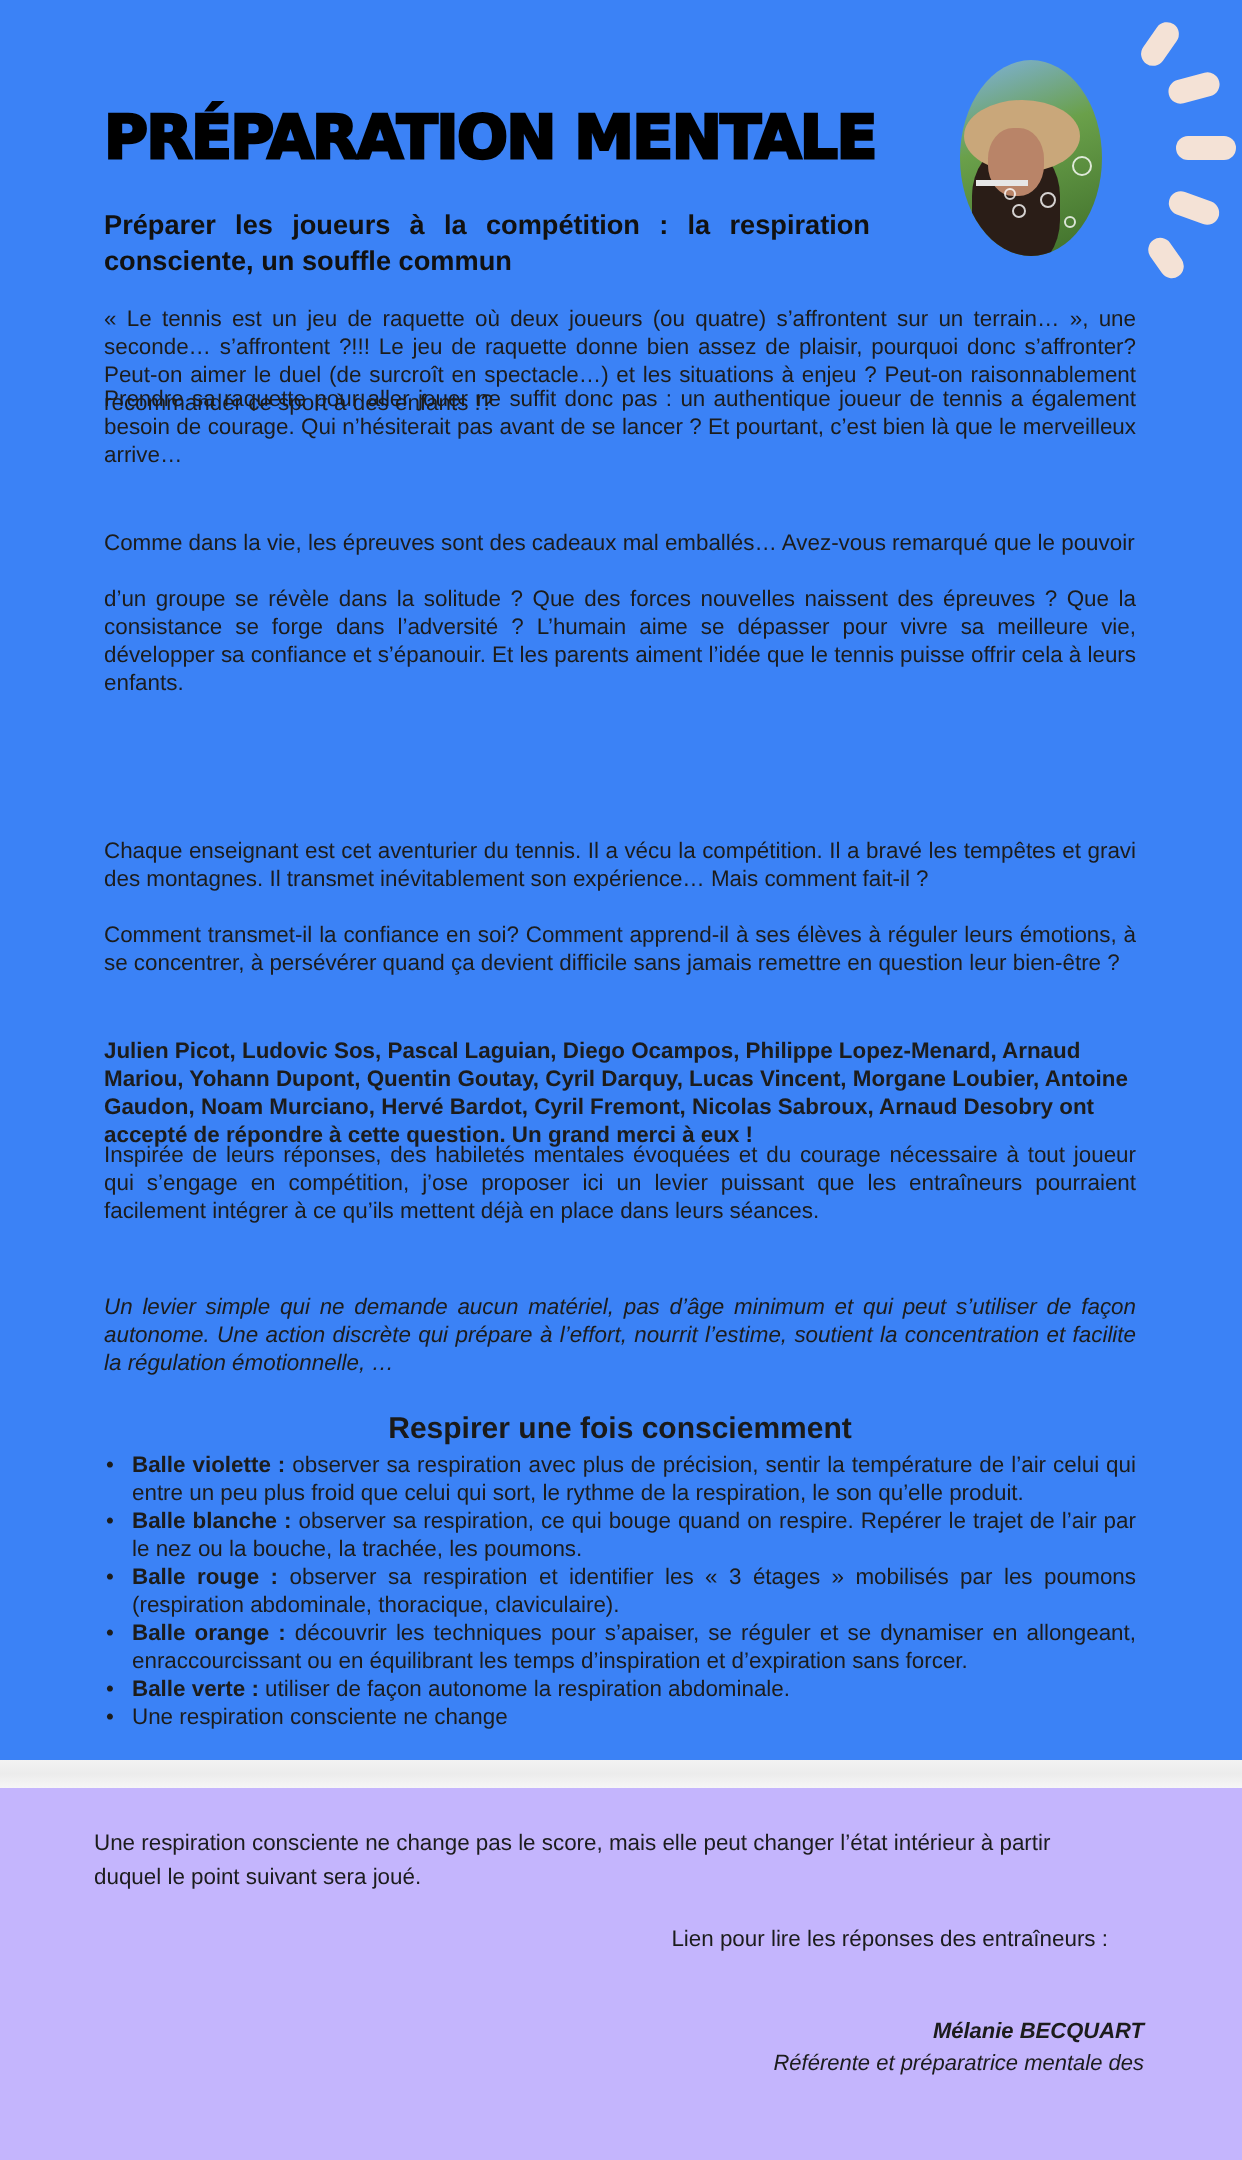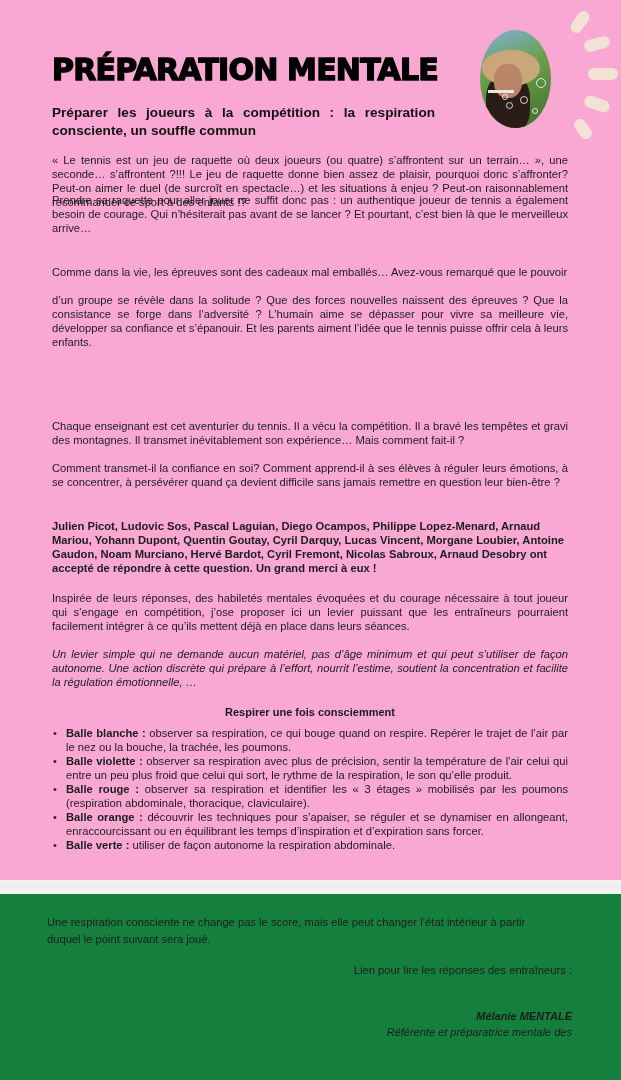--- a/index.html
+++ b/index.html
@@ -1,22 +1,22 @@
 <!DOCTYPE html>
 <html><head>
 <meta charset="utf-8">
 <style>
   * { box-sizing: border-box; margin: 0; padding: 0; }
   html, body { width: 621px; height: 1080px; background: #ffffff; overflow: hidden; }
   body { font-family: "Liberation Sans", sans-serif; color: #1a1a1a; position: relative; }
 
-  .page1 { position: absolute; left: 0; top: 0; width: 621px; height: 880px; background: #f9a8d4; }
+  .page1 { position: absolute; left: 0; top: 0; width: 621px; height: 880px; background: #3b82f6; }
   .page-break { position: absolute; left: 0; top: 880px; width: 621px; height: 14px;
     background: linear-gradient(#f3f3f3, #ececec 50%, #f6f6f6); }
-  .page2 { position: absolute; left: 0; top: 894px; width: 621px; height: 186px; background: #15803d; }
+  .page2 { position: absolute; left: 0; top: 894px; width: 621px; height: 186px; background: #c4b5fd; }
 
   .title { position: absolute; left: 52px; top: 52px; font-family: "DejaVu Sans", sans-serif;
     font-weight: 900; font-size: 30px; letter-spacing: -0.8px; color: #000; line-height: 36px;
     -webkit-text-stroke: 1.4px #000; white-space: nowrap; }
   .subtitle { position: absolute; left: 52px; top: 104px; width: 383px; font-weight: bold;
     font-size: 13.6px; line-height: 18px; text-align: justify; color: #111; }
 
   .photo { position: absolute; left: 480px; top: 30px; width: 71px; height: 98px; border-radius: 50%;
     overflow: hidden; background: linear-gradient(160deg, #7fb2e0 0%, #6aa04a 40%, #3e6e2a 100%); }
   .photo .hat { position: absolute; left: 2px; top: 20px; width: 58px; height: 36px; border-radius: 50%;
@@ -27,29 +27,29 @@
     background: #2a1d17; z-index: 0; }
   .photo .wand { position: absolute; left: 8px; top: 60px; width: 26px; height: 3px; background: #e6e6e6; }
   .photo .bubble { position: absolute; border: 1px solid rgba(255,255,255,0.8); border-radius: 50%; }
 
   .ray { position: absolute; background: #f4e2d6; border-radius: 8px; }
 
   .body-text { position: absolute; left: 52px; width: 516px; font-size: 11.2px; line-height: 14px;
     text-align: justify; color: #1c1c1c; }
   .bold { font-weight: bold; }
   .italic { font-style: italic; }
-  .center-h { position: absolute; left: 52px; width: 516px; text-align: center; font-weight: bold; font-size: 11px; }
+  .center-h { position: absolute; left: 52px; width: 516px; text-align: center; font-weight: bold; font-size: 15px; }
 
   ul.bullets { position: absolute; left: 52px; top: 726px; width: 516px; list-style: none; font-size: 11.2px;
     line-height: 14px; color: #1c1c1c; }
   ul.bullets li { position: relative; padding-left: 14px; text-align: justify; margin-bottom: 0; }
   ul.bullets li::before { content: "•"; position: absolute; left: 1px; top: 0; }
 
   .p2-text { position: absolute; left: 47px; width: 500px; font-size: 11.2px; line-height: 17px; color: #1c1c1c; }
-  .right { position: absolute; right: 49px; text-align: center; font-size: 11.2px; line-height: 16px; color: #1c1c1c; }
+  .right { position: absolute; right: 67px; text-align: center; font-size: 11.2px; line-height: 16px; color: #1c1c1c; }
   .sig { position: absolute; right: 49px; text-align: right; font-size: 11px; line-height: 16px; font-style: italic; color: #1c1c1c; }
 </style>
 </head>
 <body>
 
 <div class="page1">
 
   <div class="ray" style="left:574px;top:10px;width:12px;height:24px;transform:rotate(35deg);"></div>
   <div class="ray" style="left:584px;top:38px;width:26px;height:12px;transform:rotate(-15deg);"></div>
   <div class="ray" style="left:588px;top:68px;width:30px;height:12px;"></div>
@@ -75,34 +75,35 @@
   <p class="body-text" style="top:193px;">Prendre sa raquette pour aller jouer ne suffit donc pas : un authentique joueur de tennis a également besoin de courage. Qui n’hésiterait pas avant de se lancer ? Et pourtant, c’est bien là que le merveilleux arrive…</p>
 
   <p class="body-text" style="top:265px;text-align:left;">Comme dans la vie, les épreuves sont des cadeaux mal emballés… Avez-vous remarqué que le pouvoir</p>
   <p class="body-text" style="top:293px;">d’un groupe se révèle dans la solitude ? Que des forces nouvelles naissent des épreuves ? Que la consistance se forge dans l’adversité ? L’humain aime se dépasser pour vivre sa meilleure vie, développer sa confiance et s’épanouir. Et les parents aiment l’idée que le tennis puisse offrir cela à leurs enfants.</p>
 
   <p class="body-text" style="top:419px;">Chaque enseignant est cet aventurier du tennis. Il a vécu la compétition. Il a bravé les tempêtes et gravi des montagnes. Il transmet inévitablement son expérience… Mais comment fait-il ?</p>
   <p class="body-text" style="top:461px;">Comment transmet-il la confiance en soi? Comment apprend-il à ses élèves à réguler leurs émotions, à se concentrer, à persévérer quand ça devient difficile sans jamais remettre en question leur bien-être ?</p>
 
   <p class="body-text bold" style="top:519px;text-align:left;">Julien Picot, Ludovic Sos, Pascal Laguian, Diego Ocampos, Philippe Lopez-Menard, Arnaud Mariou, Yohann Dupont, Quentin Goutay, Cyril Darquy, Lucas Vincent, Morgane Loubier, Antoine Gaudon, Noam Murciano, Hervé Bardot, Cyril Fremont, Nicolas Sabroux, Arnaud Desobry ont accepté de répondre à cette question. Un grand merci à eux !</p>
 
-  <p class="body-text" style="top:591px;">Inspirée de leurs réponses, des habiletés mentales évoquées et du courage nécessaire à tout joueur qui s’engage en compétition, j’ose proposer ici un levier puissant que les entraîneurs pourraient facilement intégrer à ce qu’ils mettent déjà en place dans leurs séances.</p>
+  <p class="body-text" style="top:571px;">Inspirée de leurs réponses, des habiletés mentales évoquées et du courage nécessaire à tout joueur qui s’engage en compétition, j’ose proposer ici un levier puissant que les entraîneurs pourraient facilement intégrer à ce qu’ils mettent déjà en place dans leurs séances.</p>
   <p class="body-text italic" style="top:647px;">Un levier simple qui ne demande aucun matériel, pas d’âge minimum et qui peut s’utiliser de façon autonome. Une action discrète qui prépare à l’effort, nourrit l’estime, soutient la concentration et facilite la régulation émotionnelle, …</p>
 
   <h3 class="center-h" style="top:706px;">Respirer une fois consciemment</h3>
 
   <ul class="bullets">
+    <li><span class="bold">Balle violette :</span><span> observer sa respiration avec plus de précision, sentir la température de l’air celui qui entre un peu plus froid que celui qui sort, le rythme de la respiration, le son qu’elle produit.</span></li>
     <li><span class="bold">Balle blanche :</span><span> observer sa respiration, ce qui bouge quand on respire. Repérer le trajet de l’air par le nez ou la bouche, la trachée, les poumons.</span></li>
-    <li><span class="bold">Balle violette :</span><span> observer sa respiration avec plus de précision, sentir la température de l’air celui qui entre un peu plus froid que celui qui sort, le rythme de la respiration, le son qu’elle produit.</span></li>
     <li><span class="bold">Balle rouge :</span><span> observer sa respiration et identifier les « 3 étages » mobilisés par les poumons (respiration abdominale, thoracique, claviculaire).</span></li>
     <li><span class="bold">Balle orange :</span><span> découvrir les techniques pour s’apaiser, se réguler et se dynamiser en allongeant, enraccourcissant ou en équilibrant les temps d’inspiration et d’expiration sans forcer.</span></li>
     <li><span class="bold">Balle verte :</span><span> utiliser de façon autonome la respiration abdominale.</span></li>
+    <li><span class="bold"></span><span>Une respiration consciente ne change</span></li>
   </ul>
 </div>
 
 <div class="page-break"></div>
 
 <div class="page2">
   <p class="p2-text" style="top:20px;">Une respiration consciente ne change pas le score, mais elle peut changer l’état intérieur à partir duquel le point suivant sera joué.</p>
   <div class="right" style="top:68px;">Lien pour lire les réponses des entraîneurs :</div>
-  <div class="sig bold" style="top:114px;">Mélanie MENTALE</div>
+  <div class="sig bold" style="top:114px;">Mélanie BECQUART</div>
   <div class="sig" style="top:130px;">Référente et préparatrice mentale des</div>
 </div>
 
 </body></html>

